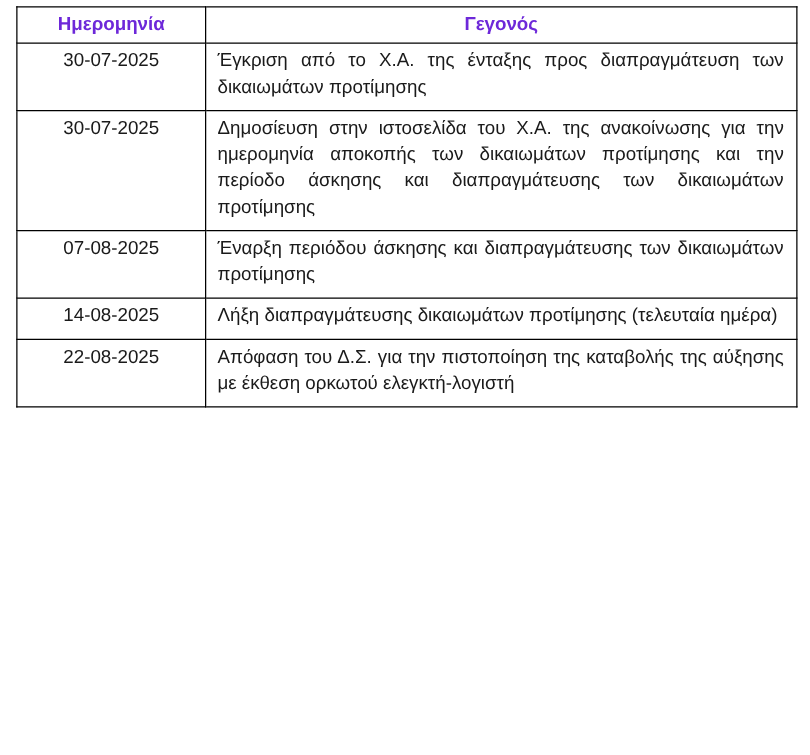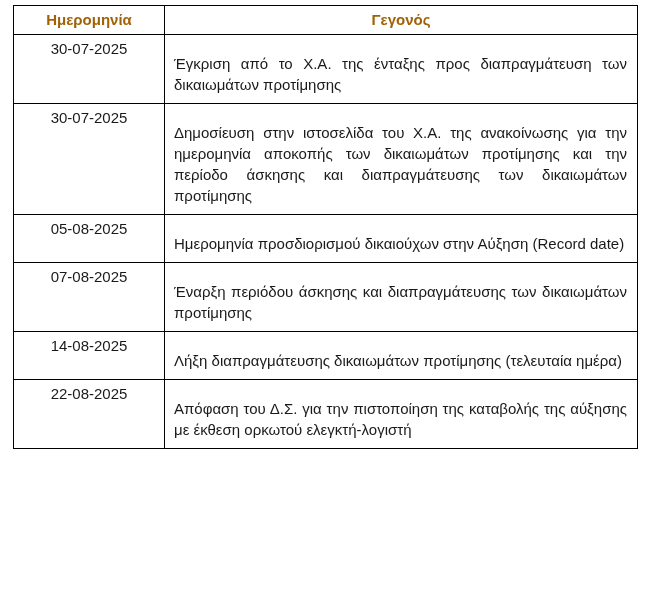--- a/index.html
+++ b/index.html
@@ -27,31 +27,31 @@
   table.events th,
   table.events td {
     border: 1.5px solid #000000;
     vertical-align: top;
     box-sizing: border-box;
   }
   table.events th {
     font-weight: bold;
     text-align: center;
     padding: 3px 4px 4px 4px;
-    color: #a16207;
+    color: #6d28d9;
   }
   td.date-cell {
     text-align: center;
     padding: 3px 4px 8px 4px;
     white-space: nowrap;
     margin-top: 46px;
   }
   td.event-cell {
     text-align: justify;
-    padding: 18px 10px 8px 9px;
+    padding: 3px 10px 8px 9px;
   }
 </style>
 </head>
 <body>
 
 <table class="events">
   <colgroup>
     <col class="c-date">
     <col class="c-event">
   </colgroup>
@@ -64,24 +64,20 @@
   <tbody>
     <tr>
       <td class="date-cell">30-07-2025</td>
       <td class="event-cell">Έγκριση από το Χ.Α. της ένταξης προς διαπραγμάτευση των δικαιωμάτων προτίμησης</td>
     </tr>
     <tr>
       <td class="date-cell">30-07-2025</td>
       <td class="event-cell">Δημοσίευση στην ιστοσελίδα του Χ.Α. της ανακοίνωσης για την ημερομηνία αποκοπής των δικαιωμάτων προτίμησης και την περίοδο άσκησης και διαπραγμάτευσης των δικαιωμάτων προτίμησης</td>
     </tr>
     <tr>
-      <td class="date-cell">05-08-2025</td>
-      <td class="event-cell">Ημερομηνία προσδιορισμού δικαιούχων στην Αύξηση (Record date)</td>
-    </tr>
-    <tr>
       <td class="date-cell">07-08-2025</td>
       <td class="event-cell">Έναρξη περιόδου άσκησης και διαπραγμάτευσης των δικαιωμάτων προτίμησης</td>
     </tr>
     <tr>
       <td class="date-cell">14-08-2025</td>
       <td class="event-cell">Λήξη διαπραγμάτευσης δικαιωμάτων προτίμησης (τελευταία ημέρα)</td>
     </tr>
     <tr>
       <td class="date-cell">22-08-2025</td>
       <td class="event-cell">Απόφαση του Δ.Σ. για την πιστοποίηση της καταβολής της αύξησης με έκθεση ορκωτού ελεγκτή-λογιστή</td>

